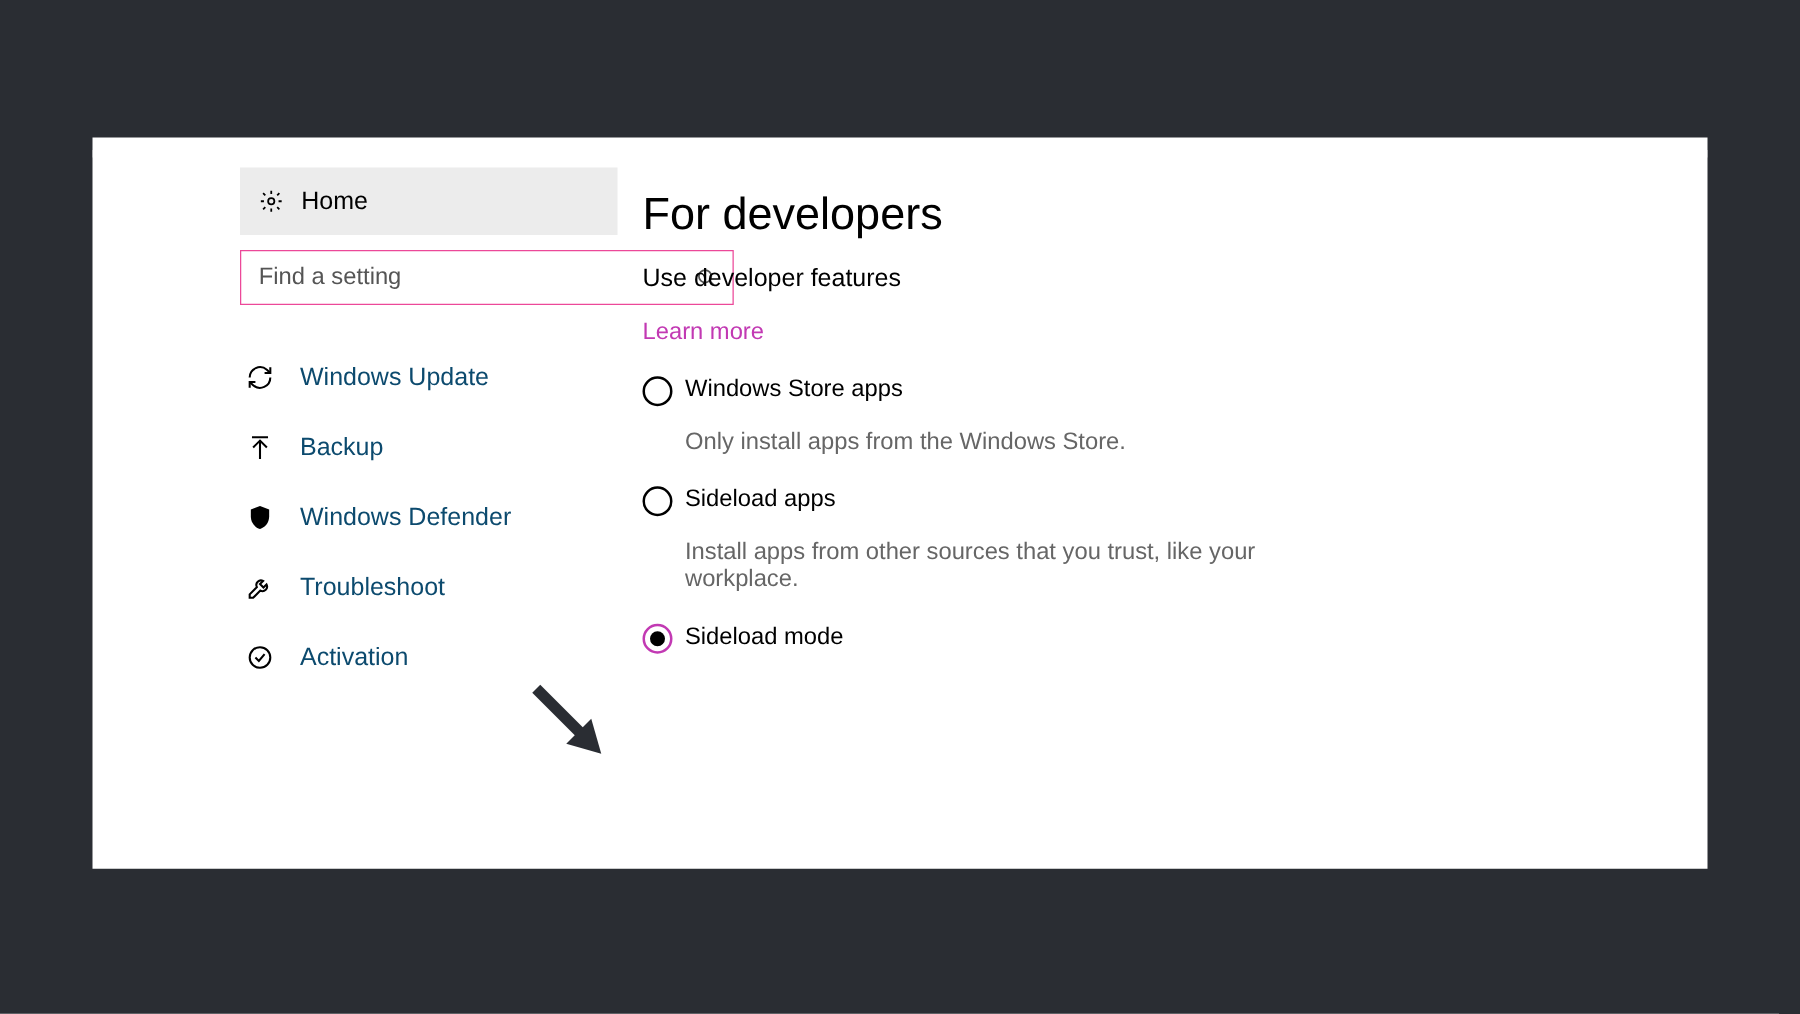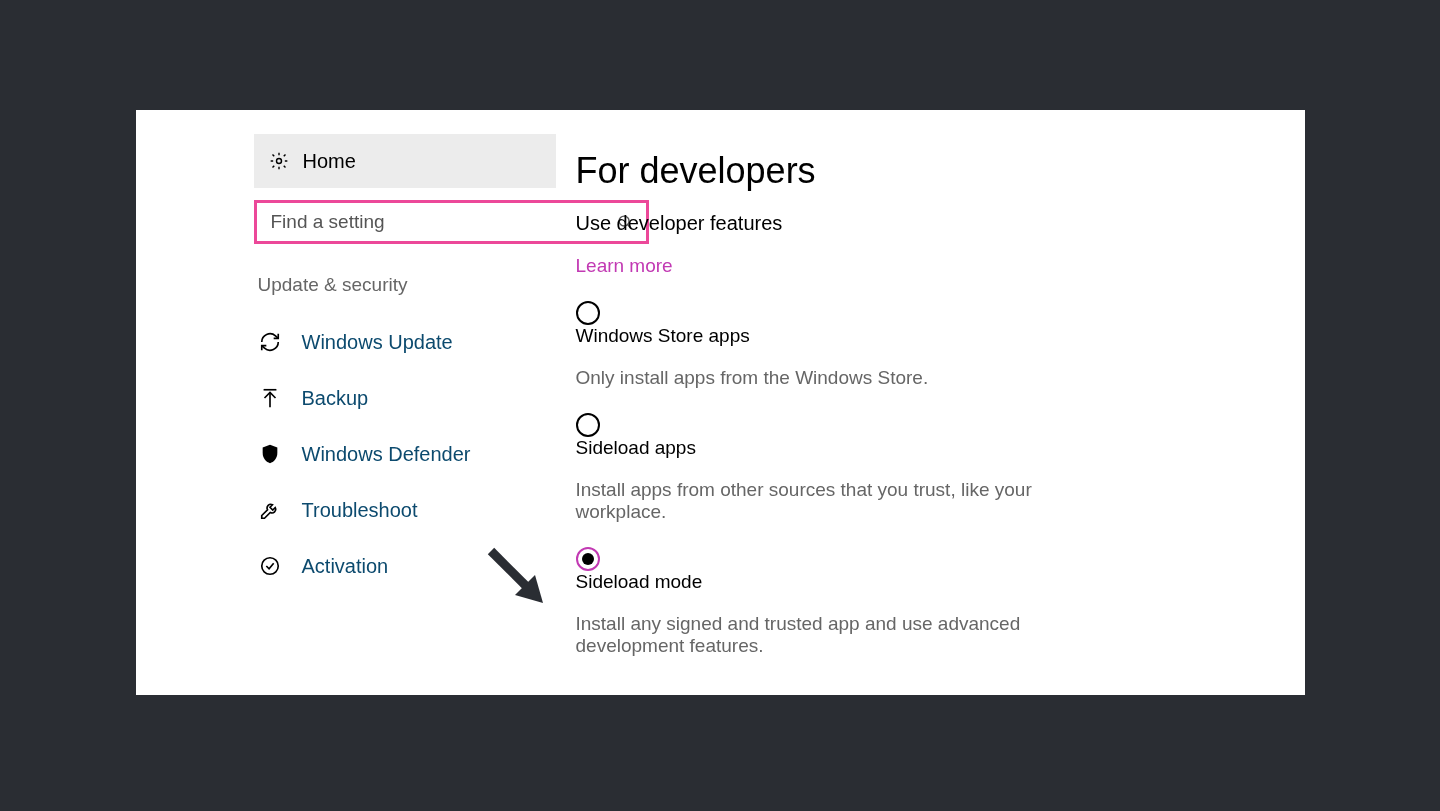--- a/index.html
+++ b/index.html
@@ -5,40 +5,40 @@
     * { margin:0; padding:0; box-sizing:border-box; }
     body {
       background:#2a2d33;
       width:1440px; height:811px;
       font-family:"Segoe UI", -apple-system, Arial, sans-serif;
       display:flex; align-items:flex-start; justify-content:center;
       padding-top:110px;
     }
     .window {
       background:#fff;
-      width:1169px;
+      width:1292px;
       height:585px;
       padding:10px 0 0 0;
       position:relative;
       overflow:hidden;
     }
     .topbar {height:6px; background:#fff;}
     .content {display:flex; height:100%;}
     
     .sidebar {width:420px; padding:8px 0 0 118px;}
     .home-row {
       display:flex; align-items:center;
       background:#ececec;
       height:54px; padding-left:15px; margin-bottom:12px;
       cursor:pointer;
     }
     .home-row .gear {width:20px; height:20px; margin-right:14px;}
     .home-row .label {font-size:20px; color:#000;}
     .search-box {
-      border:3px solid #ec4899; height:44px; width:395px;
+      border:1px solid #ec4899; height:44px; width:395px;
       display:flex; align-items:center; padding:0 12px 0 14px;
       margin-bottom:30px;
     }
     .search-box input {
       border:none; outline:none; flex:1; font-size:19px; color:#000;
       background:transparent;
     }
     .search-box input::placeholder {color:#555;}
     .search-box .mag {width:17px; height:17px;}
     .cat-header {font-size:19px; color:#666; margin:8px 0 18px 4px;}
@@ -47,21 +47,21 @@
       padding-left:4px; cursor:pointer;
     }
     .nav-item .nicon {width:24px; height:24px; margin-right:20px; display:flex; align-items:center; justify-content:center;}
     .nav-item .nlabel {font-size:20px; color:#0c4a6e;}
     
     .main {flex:1; padding:24px 44px 0 20px; position:relative;}
     .page-title {font-size:36px; font-weight:300; color:#000; margin-bottom:20px;}
     .section-title {font-size:20px; font-weight:400; color:#000; margin-bottom:20px;}
     .desc {font-size:19px; color:#222; margin-bottom:10px;}
     .learn {font-size:19px; color:#c239b3; cursor:pointer; display:inline-block; margin-bottom:24px;}
-    .radio-item {display:flex; align-items:flex-start; margin-bottom:24px; cursor:pointer;flex-direction:column;}
+    .radio-item {display:flex; align-items:flex-start; margin-bottom:24px; cursor:pointer;}
     .radio-circle {
       width:24px; height:24px; border:2px solid #000; border-radius:50%;
       margin-right:10px; flex-shrink:0; position:relative;
     }
     .radio-circle.selected {border-color:#c239b3;}
     .radio-circle.selected::after {
       content:''; position:absolute; top:50%; left:50%;
       width:12px; height:12px; background:#000; border-radius:50%;
       transform:translate(-50%,-50%);
     }
@@ -90,21 +90,20 @@
     <div class="search-box">
       <input type="text" placeholder="Find a setting" style="">
       <span class="mag">
         <svg viewBox="0 0 24 24" width="17" height="17" fill="none" stroke="#555" stroke-width="2">
           <circle cx="10" cy="10" r="7"></circle>
               <line x1="20" y1="20" x2="15" y2="15"></line>
         </svg>
       </span>
     </div>
 
-    <div class="cat-header">Update &amp; security</div>
 
     <div class="nav-item">
       <span class="nicon">
         <svg viewBox="0 0 24 24" width="22" height="22" fill="none" stroke="#000" stroke-width="1.8">
           <path d="M3 12a9 9 0 0 1 15-6.7L21 8"></path>
               <path d="M21 3v5h-5"></path>
           <path d="M21 12a9 9 0 0 1-15 6.7L3 16"></path>
               <path d="M3 21v-5h5"></path>
         </svg>
       </span>
@@ -175,19 +174,18 @@
       <span class="radio-text">
         <div class="rtitle">Sideload apps</div>
         <div class="rdesc">Install apps from other sources that you trust, like your workplace.</div>
       </span>
     </div>
 
     <div class="radio-item">
       <span class="radio-circle selected"></span>
       <span class="radio-text">
         <div class="rtitle">Sideload mode</div>
-        <div class="rdesc">Install any signed and trusted app and use advanced development features.</div>
       </span>
     </div>
   </div>
 
  </div>
 </div>
 
 </body></html>

